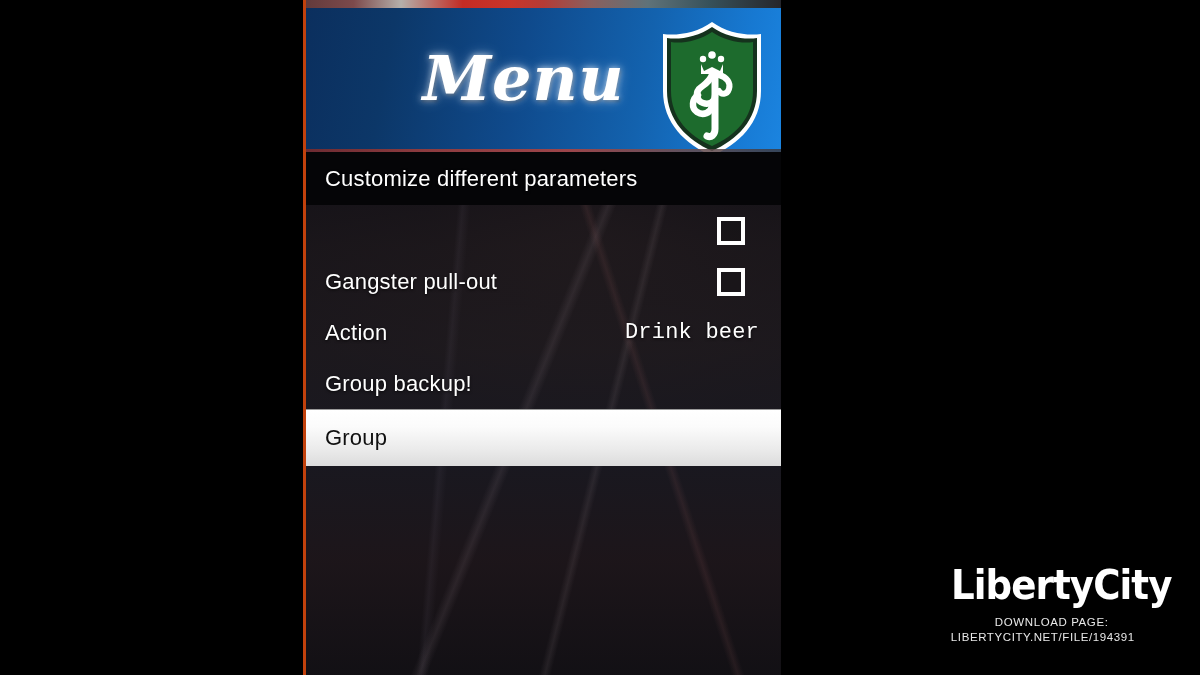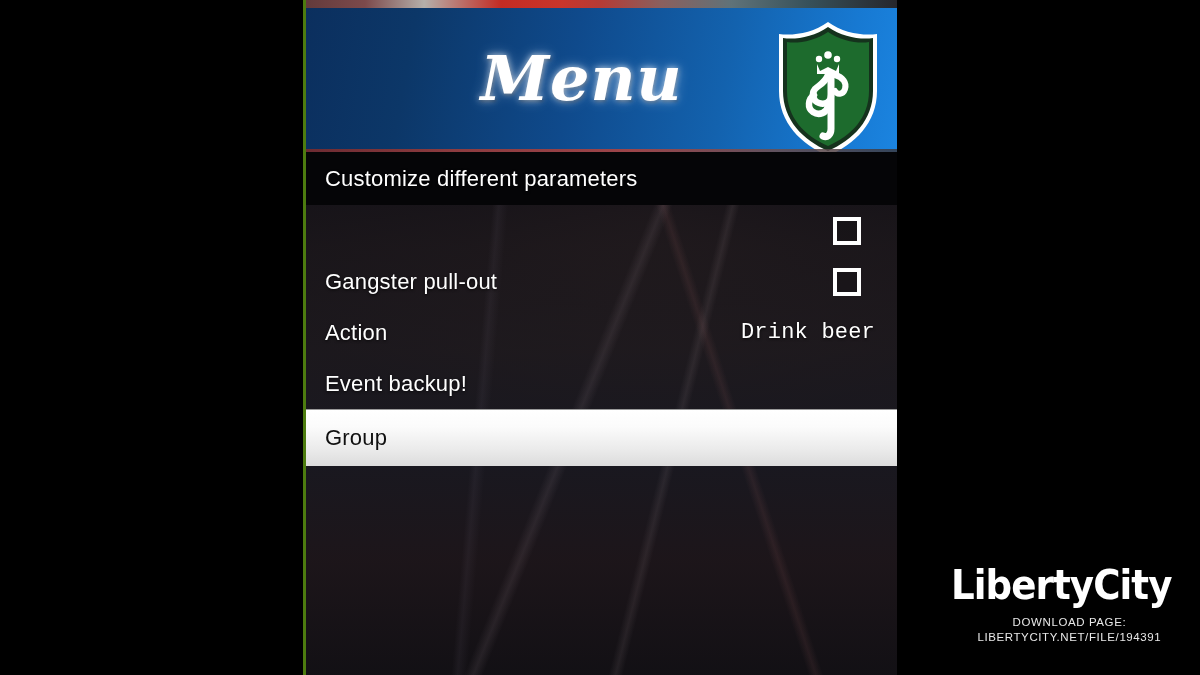--- a/index.html
+++ b/index.html
@@ -18,24 +18,24 @@
     height: 675px;
     background: #000000;
     overflow: hidden;
   }
 
   
   #menu-panel {
     position: absolute;
     left: 303px;
     top: 0px;
-    width: 594px;
+    width: 478px;
     height: 675px;
     overflow: hidden;
-    border-left: 3px solid #4d7c0f;
+    border-left: 3px solid #c2410c;
     box-sizing: border-box;
   }
 
   
   .top-sliver {
     position: absolute;
     left: 0; top: 0;
     width: 100%;
     height: 8px;
     background:
@@ -183,21 +183,21 @@
     background: rgba(20,16,20,0.35);
     box-sizing: border-box;
     margin-right: 14px;
   }
 
   
   #watermark {
     position: absolute;
     right: 12px;
     bottom: 30px;
-    text-align: center;
+    text-align: left;
     user-select: none;
     text-decoration: underline;
   }
   #wm-logo {
     font-family: "DejaVu Sans", sans-serif;
     font-weight: bold;
     font-size: 40px;
     line-height: 42px;
     letter-spacing: -1px;
     color: #ffffff;
@@ -206,21 +206,21 @@
     white-space: nowrap;
   }
   #wm-dl, #wm-url {
     font-family: "Liberation Sans", sans-serif;
     font-size: 11.5px;
     letter-spacing: .6px;
     color: #e8e8e8;
     line-height: 15px;
     white-space: nowrap;
   }
-  #wm-dl { margin-top: 9px; }
+  #wm-dl { margin-top: 9px; margin-left: 44px; }
 </style>
 </head>
 <body>
 
 <div id="stage">
 
   <div id="menu-panel">
 
     <div class="top-sliver"></div>
 
@@ -267,21 +267,21 @@
       </div>
 
       <div class="menu-row">
         <span class="row-label">Action</span>
         <span class="row-value">Drink beer</span>
       </div>
 
 
 
       <div class="menu-row">
-        <span class="row-label">Event backup!</span>
+        <span class="row-label">Group backup!</span>
       </div>
 
 
       <div class="menu-row selected-row">
         <span class="row-label">Group</span>
       </div>
 
     </div>
   </div>
 

